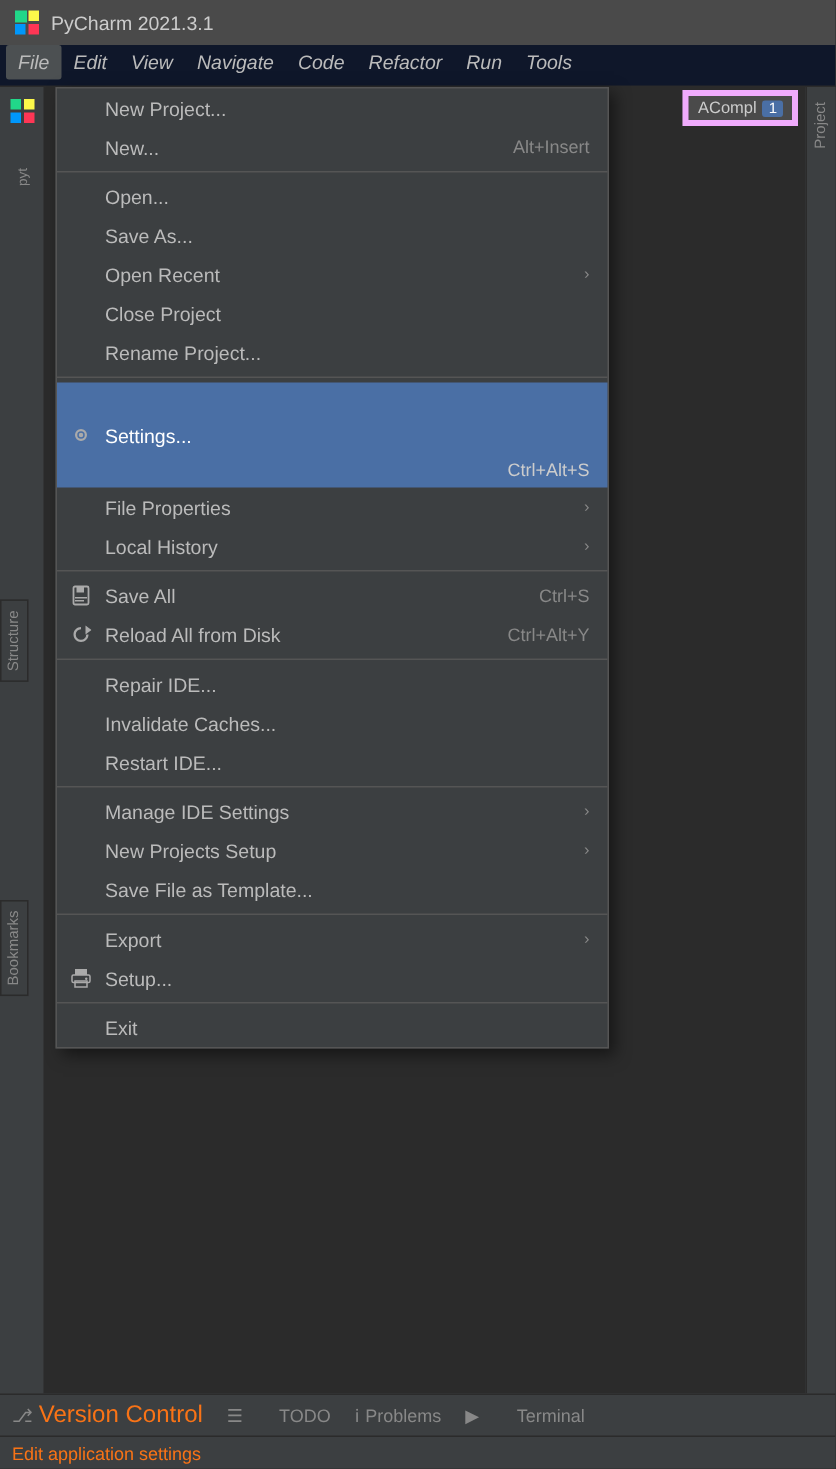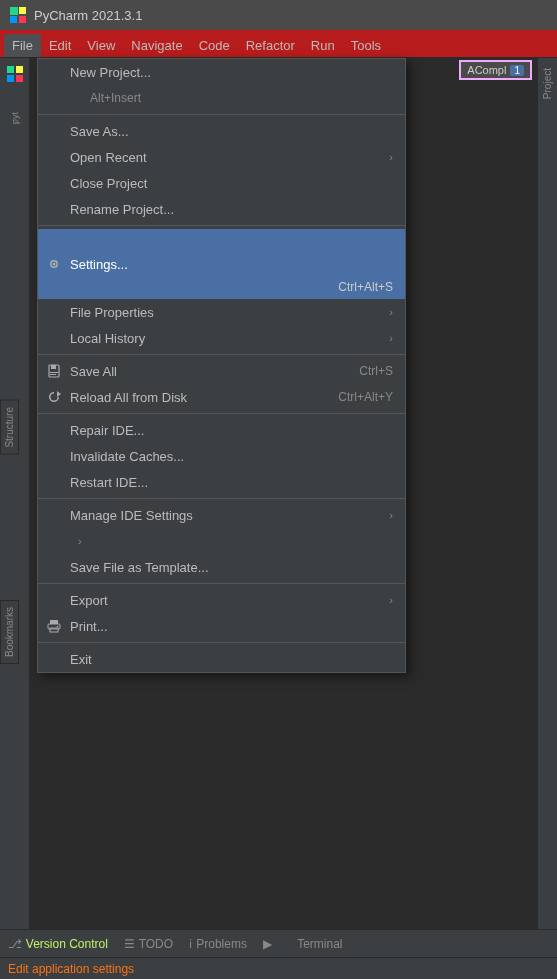--- a/index.html
+++ b/index.html
@@ -23,26 +23,27 @@
       padding: 0 8px;
       gap: 6px;
     }
     .titlebar-text {
       color: #cccccc;
       font-size: 13px;
     }
 
     
     .menubar {
-      background: #b91c1c;
+      background: #0f172a;
       height: 28px;
       display: flex;
-      align-items: flex-end;
+      align-items: flex-start;
       padding: 0 4px;
       border-bottom: 1px solid #2b2b2b;
+      font-style: italic;
     }
     .menubar-item {
       padding: 4px 8px;
       color: #bbbbbb;
       cursor: pointer;
       border-radius: 2px;
       font-size: 13px;
     }
     .menubar-item.active {
       background: #4c5052;
@@ -204,41 +205,45 @@
     <div style="color:#888;font-size:9px;writing-mode:vertical-rl;transform:rotate(180deg);margin-top:20px;">pyt</div>
   </div>
 
   <div style="flex:1;background:#2b2b2b;"></div>
 
   <div style="width:20px;background:#3c3f41;border-left:1px solid #2b2b2b;display:flex;flex-direction:column;align-items:center;padding-top:4px;">
     <div style="writing-mode:vertical-rl;transform:rotate(180deg);color:#888;font-size:10px;padding:6px 0;cursor:pointer;">Project</div>
   </div>
 </div>
 
-<div style="position:absolute;top:60px;right:25px;background:#4a4a4a;padding:2px 6px;display:flex;align-items:center;gap:4px;border:2px solid #f0abfc;z-index:50;">
+<div style="position:absolute;top:60px;right:25px;background:#4a4a4a;padding:2px 6px;display:flex;align-items:center;gap:4px;border:4px solid #f0abfc;z-index:50;">
   <span style="font-size:11px;color:#ccc;">ACompl</span>
   <span style="background:#4a6fa5;color:#fff;font-size:10px;padding:0 4px;border-radius:2px;">1</span>
 </div>
 
 <div style="position:absolute;left:0;top:400px;z-index:50;">
   <div style="writing-mode:vertical-rl;transform:rotate(180deg);background:#3c3f41;color:#888;font-size:10px;padding:6px 3px;border:1px solid #2b2b2b;cursor:pointer;">Structure</div>
 </div>
 <div style="position:absolute;left:0;top:600px;z-index:50;">
   <div style="writing-mode:vertical-rl;transform:rotate(180deg);background:#3c3f41;color:#888;font-size:10px;padding:6px 3px;border:1px solid #2b2b2b;cursor:pointer;">Bookmarks</div>
 </div>
 
 <div class="dropdown-overlay">
   <div class="dropdown-menu" id="dropdown-menu">
   <div class="menu-item">
         <span class="menu-item-label">New Project...</span>
       </div>
       <div class="menu-item">
+        <span class="menu-item-label">New...</span>
         <span class="menu-item-shortcut">Alt+Insert</span>
       </div>
       <div class="menu-separator"></div>
+      <div class="menu-item">
+        <span class="menu-item-label">Open...</span>
+      </div>
       <div class="menu-item">
         <span class="menu-item-label">Save As...</span>
       </div>
       <div class="menu-item">
         <span class="menu-item-label">Open Recent</span>
         <span class="menu-item-arrow">›</span>
       </div>
       <div class="menu-item">
         <span class="menu-item-label">Close Project</span>
       </div>
@@ -296,56 +301,57 @@
       </div>
       <div class="menu-item">
         <span class="menu-item-label">Restart IDE...</span>
       </div>
       <div class="menu-separator"></div>
       <div class="menu-item">
         <span class="menu-item-label">Manage IDE Settings</span>
         <span class="menu-item-arrow">›</span>
       </div>
       <div class="menu-item">
+        <span class="menu-item-label">New Projects Setup</span>
         <span class="menu-item-arrow">›</span>
       </div>
       <div class="menu-item">
         <span class="menu-item-label">Save File as Template...</span>
       </div>
       <div class="menu-separator"></div>
       <div class="menu-item">
         <span class="menu-item-label">Export</span>
         <span class="menu-item-arrow">›</span>
       </div>
       <div class="menu-item">
         <span class="menu-item-icon" style="font-size: 12px;">
           <svg width="14" height="14" viewBox="0 0 14 14">
             <rect x="3" y="1" width="8" height="4" fill="#aaa"></rect>
             <rect x="1" y="5" width="12" height="5" rx="1" fill="none" stroke="#aaa" stroke-width="1"></rect>
             <rect x="3" y="9" width="8" height="4" fill="none" stroke="#aaa" stroke-width="1"></rect>
             <circle cx="10.5" cy="7.5" r="0.8" fill="#aaa"></circle>
           </svg>
         </span>
-        <span class="menu-item-label">Print...</span>
+        <span class="menu-item-label">Setup...</span>
       </div>
       <div class="menu-separator"></div>
       <div class="menu-item">
         <span class="menu-item-label">Exit</span>
       </div>
     </div>
 </div>
 
 <div class="bottombar" style="position:absolute;bottom:22px;left:0;right:0;height:28px;background:#3c3f41;border-top:1px solid #2b2b2b;display:flex;align-items:center;padding:0 8px;gap:16px;">
   <div class="bottombar-item">
     <span style="font-size:12px;">⎇</span>
-    <span style="font-size:12px;color:#bef264;">Version Control</span>
+    <span style="font-size:16px;color:#f97316;">Version Control</span>
   </div>
   <div class="bottombar-item">
     <span style="font-size:12px;">☰</span>
-    <span style="font-size:12px;color:#888;">TODO</span>
+    <span style="font-size:12px;color:#888;margin-left:20px;">TODO</span>
   </div>
   <div class="bottombar-item">
     <span style="font-size:12px;">ℹ</span>
     <span style="font-size:12px;color:#888;">Problems</span>
   </div>
   <div class="bottombar-item">
     <span style="font-size:12px;">▶</span>
     <span style="font-size:12px;color:#888;margin-left:21px;">Terminal</span>
   </div>
 </div>

